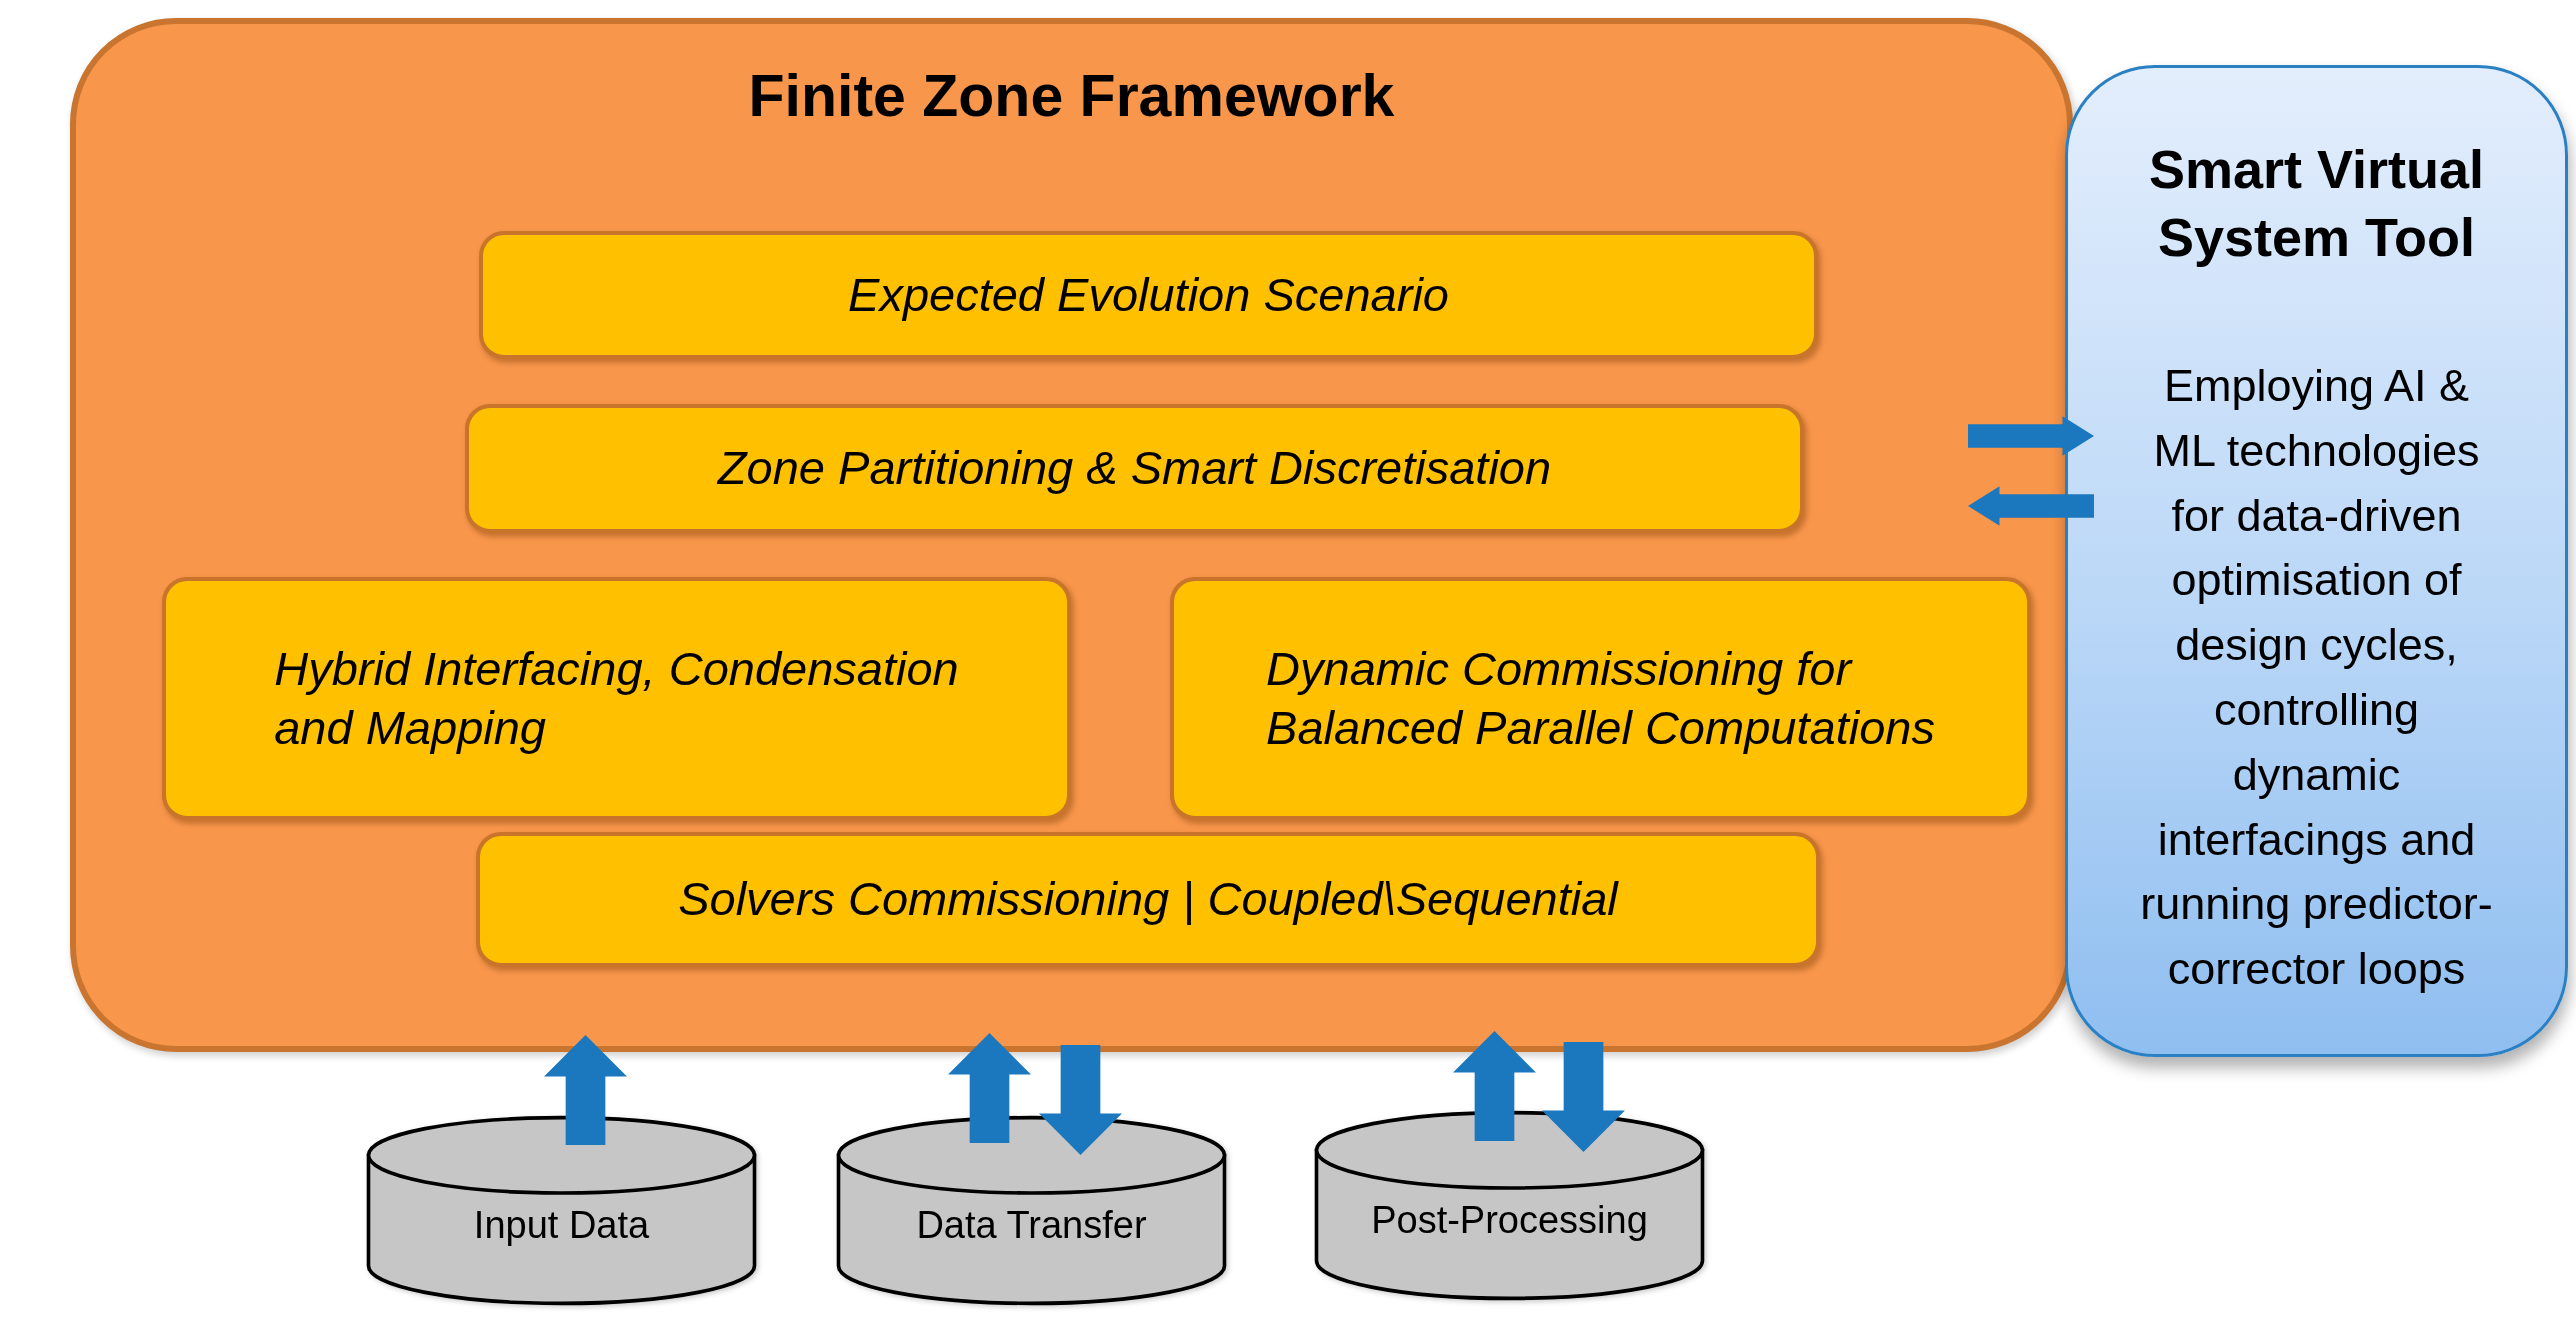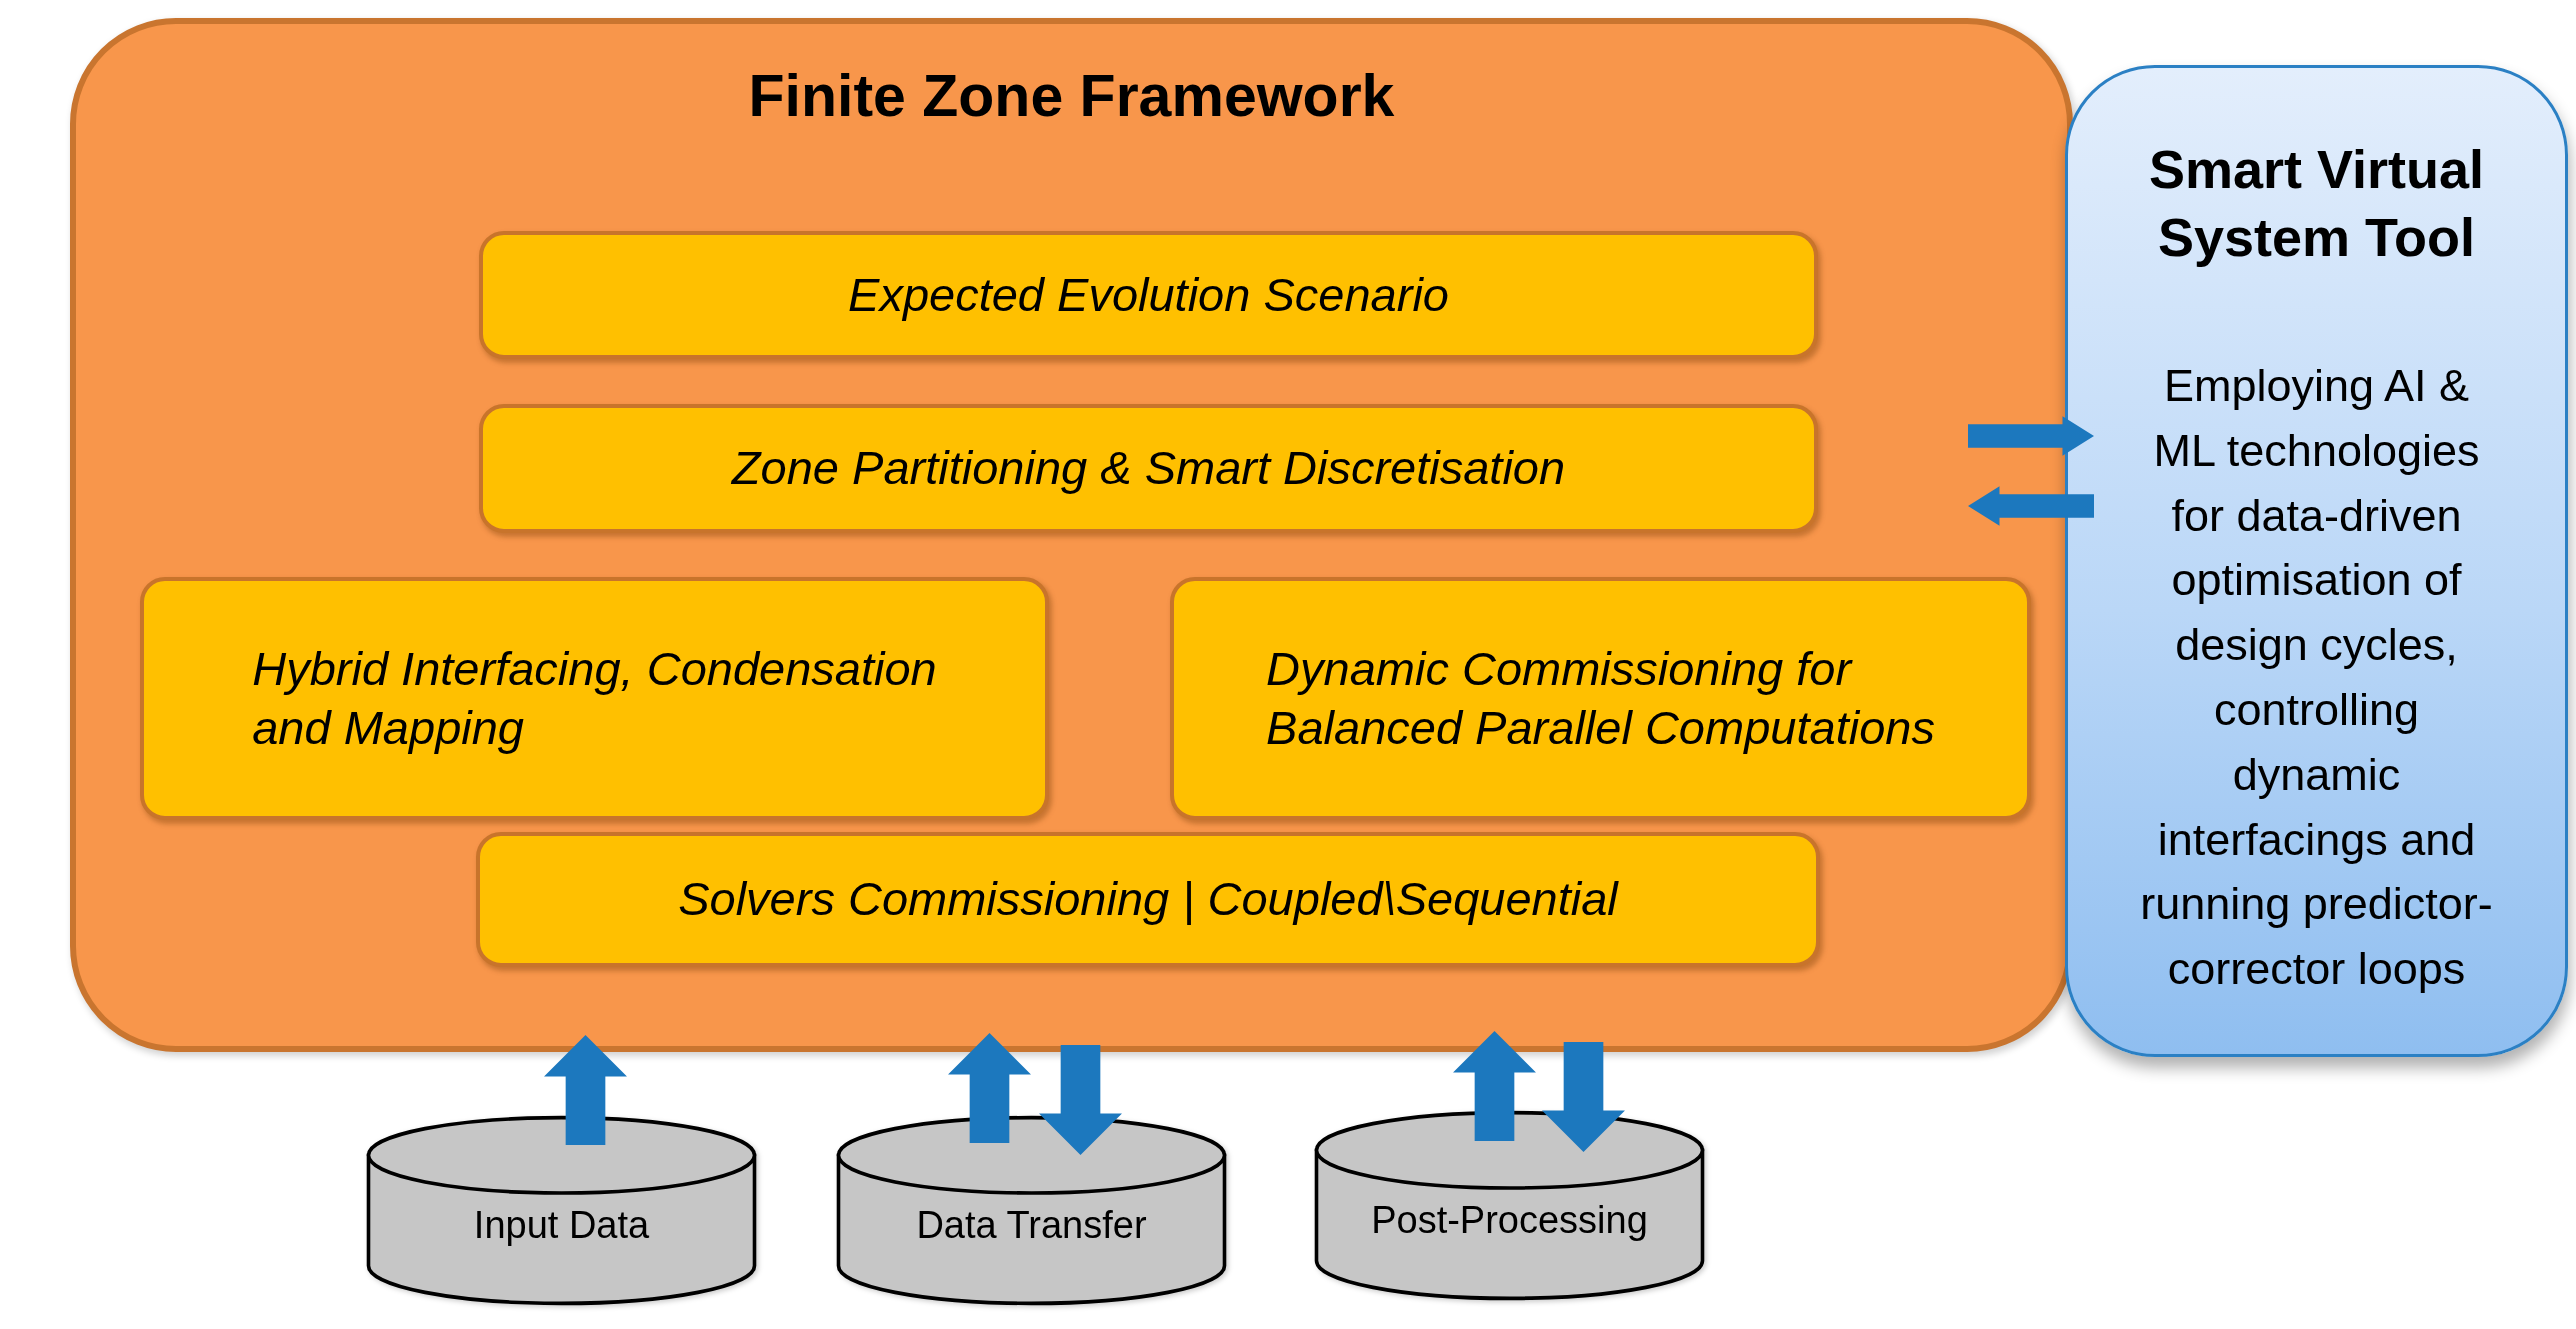--- a/index.html
+++ b/index.html
@@ -39,22 +39,22 @@
     position:absolute;
     background:var(--inner-box-fill,#FFC000);
     border:4.5px solid var(--inner-box-border,#C8742B);
     border-radius:25px;
     box-shadow:2.7px 3.6px 5.4px rgba(110,55,0,0.35);
     display:flex;align-items:center;justify-content:center;
     text-align:left;font-size:47px;line-height:1.25;font-style:italic;
   }
   
   #box-expected {left:403px; top:207px; width:1339px; height:128px;}
-  #box-zone     {left:403px; top:380px; width:1339px; height:129px;}
-  #box-hybrid   {left:64px;  top:553px; width:909px; height:243px;}
+  #box-zone     {left:389px; top:380px; width:1339px; height:129px;}
+  #box-hybrid   {left:86px;  top:553px; width:909px; height:243px;}
   #box-dynamic  {left:1094px;top:553px; width:861px;  height:243px;}
   #box-solvers  {left:400px; top:808px; width:1344px; height:135px;}
   #box-dynamic .lines{max-width:809px;}
   #box-hybrid .lines{max-width:899px;}
 
   
   .tool-panel{
     position:absolute;left:2065px;top:65px;width:503px;height:992px;
     background:linear-gradient(180deg,var(--panel-fill-top,#E3EEFC) 0%,#BAD7F7 55%,var(--panel-fill-bottom,#8FBEF0) 100%);
     border:3.6px solid var(--panel-border,#2B80C4);

